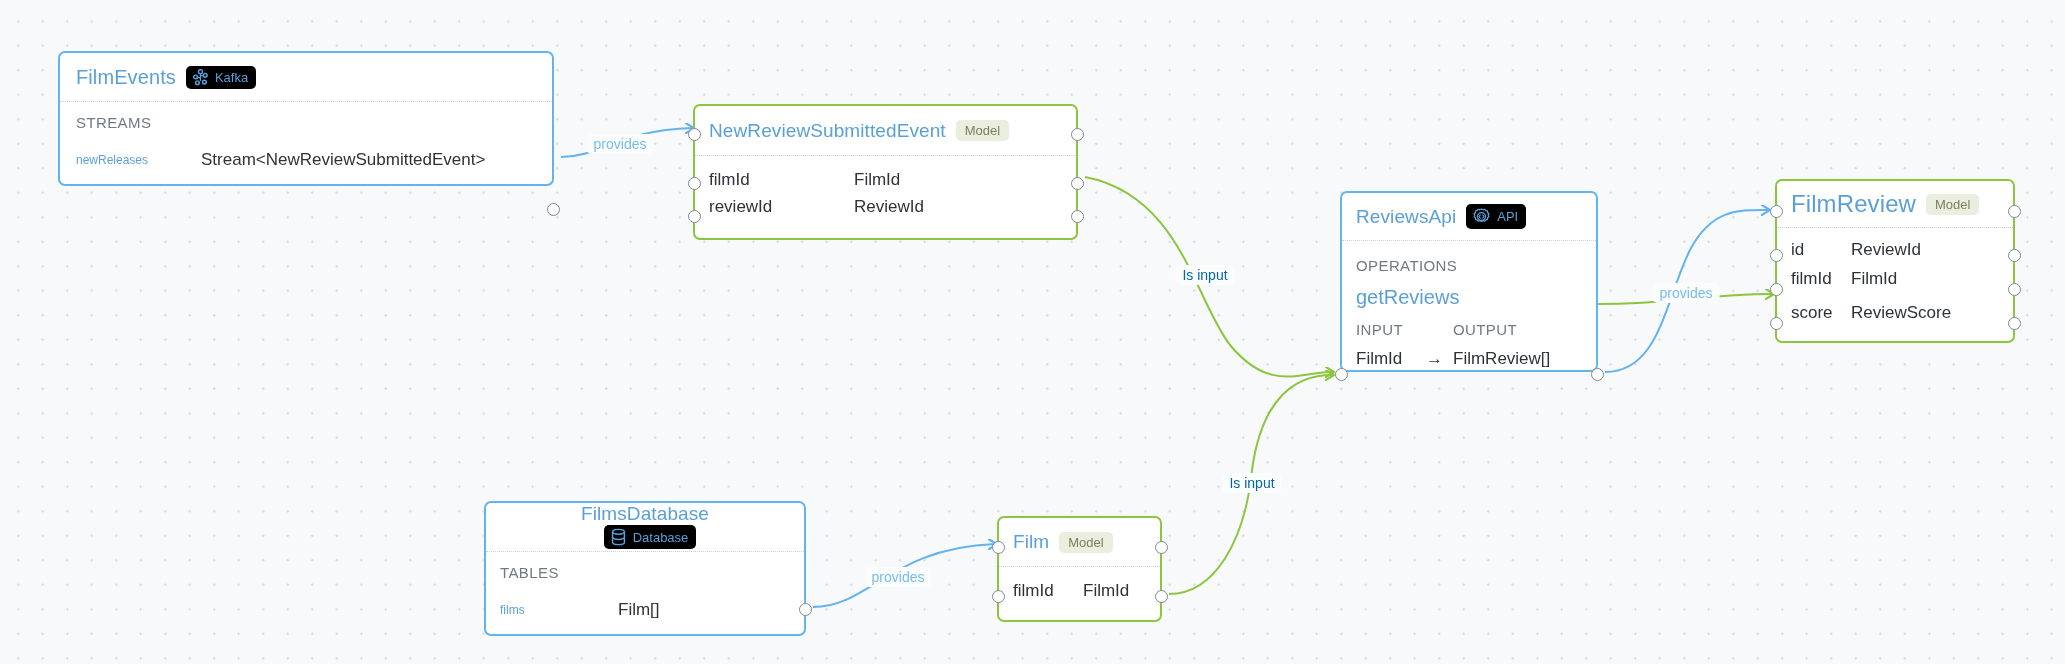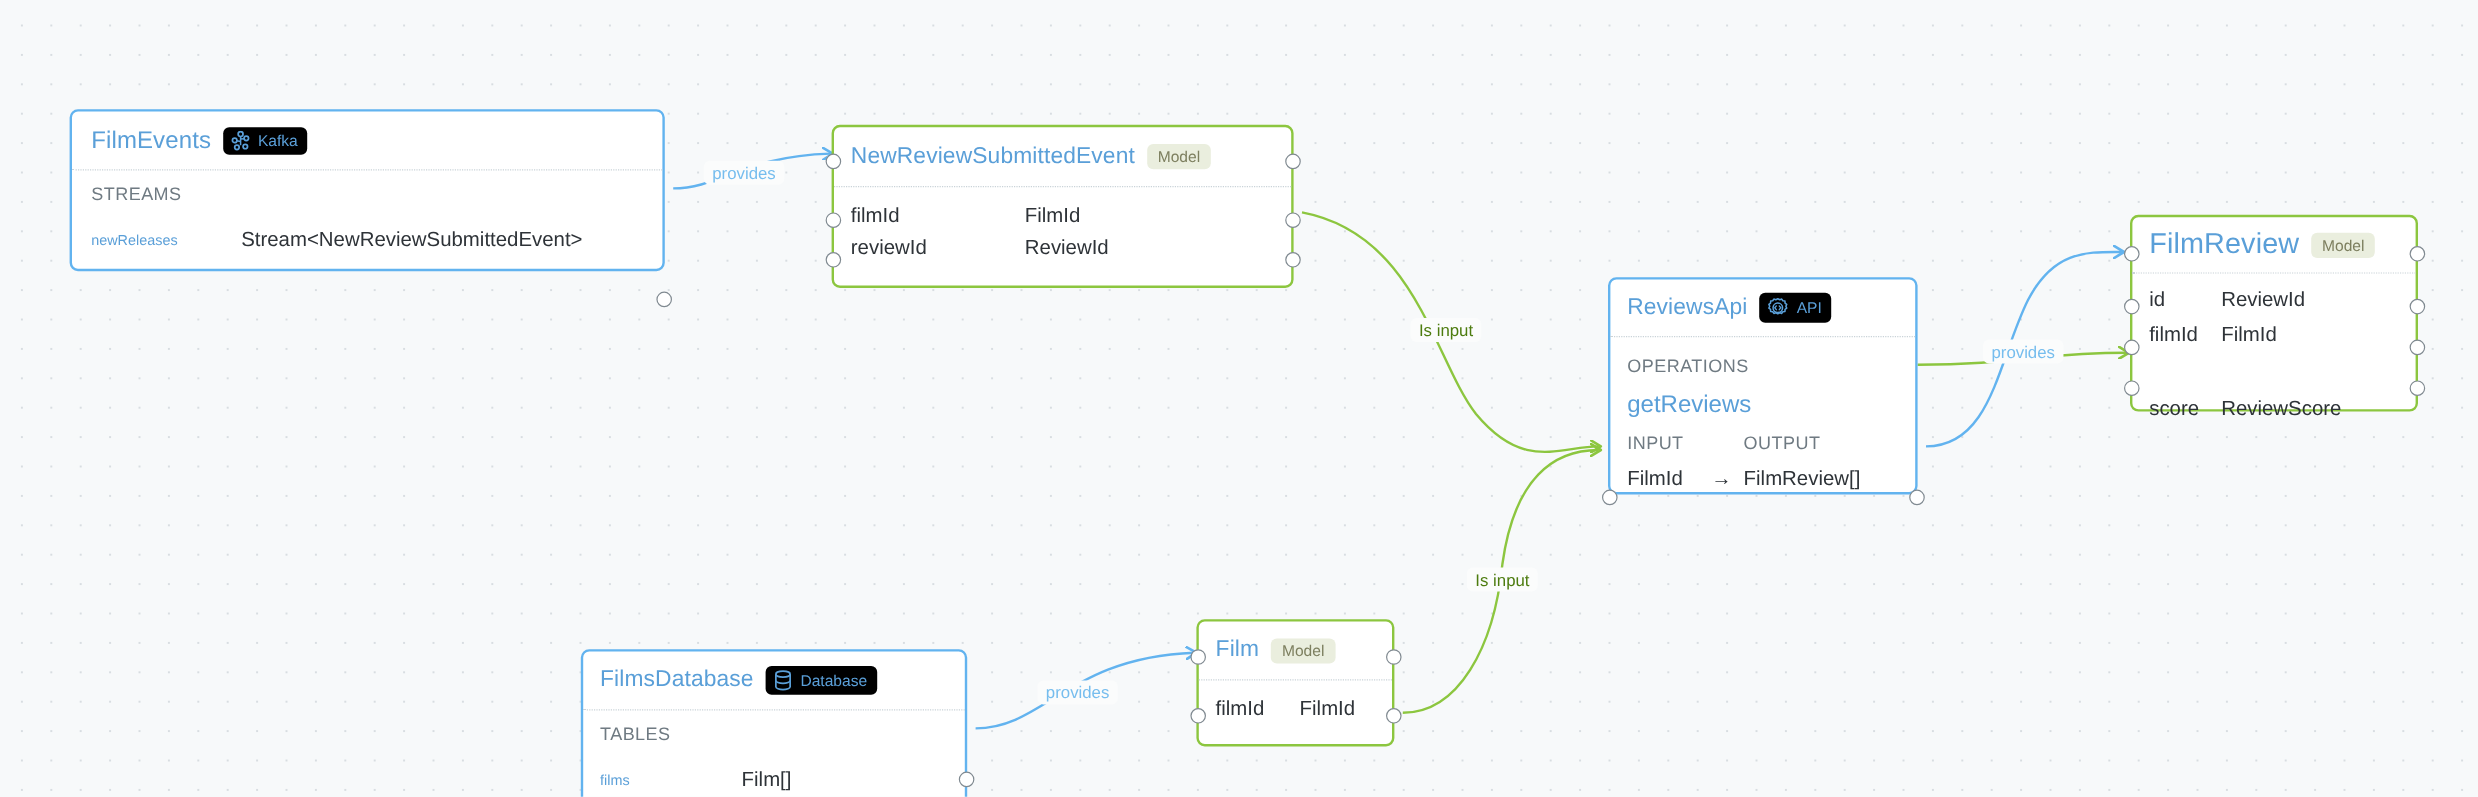--- a/index.html
+++ b/index.html
@@ -31,21 +31,21 @@
     pointer-events: none;
   }
 
   
   .node {
     position: absolute;
     background: #ffffff;
     border-radius: 7px;
     box-sizing: border-box;
   }
-  .node.blue  { border: 2.2px solid #62b3ef; margin-top: 40px; }
+  .node.blue  { border: 2.2px solid #62b3ef; }
   .node.green { border: 2.6px solid #8cc63f; }
 
   .node-head {
     display: flex;
     align-items: center;
     box-sizing: border-box;
   }
   .node-title {
     color: #5a9fd8;
     white-space: nowrap;
@@ -103,21 +103,21 @@
   .edge-label {
     position: absolute;
     background: #fbfcfc;
     border-radius: 5px;
     padding: 2px 7px;
     font-size: 14px;
     white-space: nowrap;
     transform: translate(-50%, -50%);
   }
   .edge-label.blue  { color: #76bdee; }
-  .edge-label.green { color: #4d7c0f; }
+  .edge-label.green { color: #0369a1; }
 
   
   #node-filmevents   { left: 58px;   top: 51px;  width: 496px; height: 135px; }
   #node-newreview    { left: 693px;  top: 104px; width: 385px; height: 136px; }
   #node-reviewsapi   { left: 1340px; top: 191px; width: 258px; height: 181px; }
   #node-filmreview   { left: 1775px; top: 179px; width: 240px; height: 164px; }
   #node-filmsdb      { left: 484px;  top: 501px; width: 322px; height: 135px; }
   #node-film         { left: 997px;  top: 516px; width: 165px; height: 106px; }
 </style>
 </head>
@@ -249,36 +249,36 @@
     </div>
     <div class="divider"></div>
     <div class="row" style="height:34px; padding:9px 14px 0 14px;">
       <span class="key-dark" style="width:60px;">id</span>
       <span class="val-dark">ReviewId</span>
     </div>
     <div class="row" style="height:34px; padding:0 14px;">
       <span class="key-dark" style="width:60px;">filmId</span>
       <span class="val-dark">FilmId</span>
     </div>
-    <div class="row" style="height:34px; padding:0 14px;margin-top:28px;">
+    <div class="row" style="height:34px; padding:0 14px;">
       <span class="key-dark" style="width:60px;">score</span>
       <span class="val-dark">ReviewScore</span>
     </div>
     <span class="port" style="left:-7.5px; top:24px;"></span>
     <span class="port" style="right:-7.5px; top:24px;"></span>
     <span class="port" style="left:-7.5px; top:68px;"></span>
     <span class="port" style="right:-7.5px; top:68px;"></span>
     <span class="port" style="left:-7.5px; top:102px;"></span>
     <span class="port" style="right:-7.5px; top:102px;"></span>
     <span class="port" style="left:-7.5px; top:136px;"></span>
     <span class="port" style="right:-7.5px; top:136px;"></span>
   </div>
 
   <div class="node blue" id="node-filmsdb">
-    <div class="node-head" style="height:48px; padding:0 14px;">
+    <div class="node-head" style="height:48px; padding:0 14px;flex-direction:column;">
       <span class="node-title" style="font-size:19px;">FilmsDatabase</span>
       <span class="badge blue">
         <span>
           <svg width="17" height="18" viewBox="0 0 18 20">
             <ellipse cx="9" cy="4.2" rx="6.6" ry="2.7" fill="none" stroke="#5a9fd8" stroke-width="1.6"></ellipse>
             <path d="M2.4 4.2 v11.6 c0 1.5 3 2.7 6.6 2.7 s6.6-1.2 6.6-2.7 V4.2" fill="none" stroke="#5a9fd8" stroke-width="1.6"></path>
             <path d="M2.4 10 c0 1.5 3 2.7 6.6 2.7 s6.6-1.2 6.6-2.7" fill="none" stroke="#5a9fd8" stroke-width="1.6"></path>
           </svg>
         </span>
         <span>Database</span>

